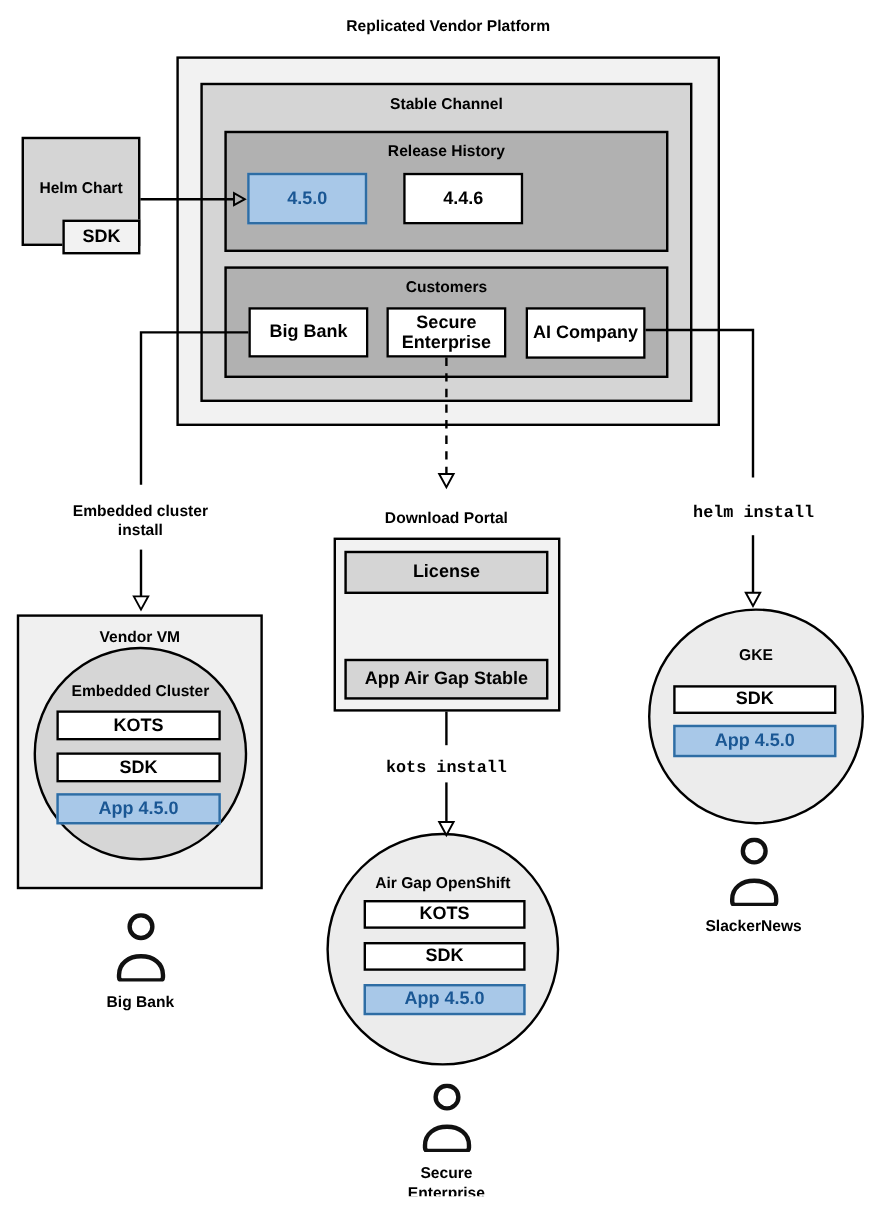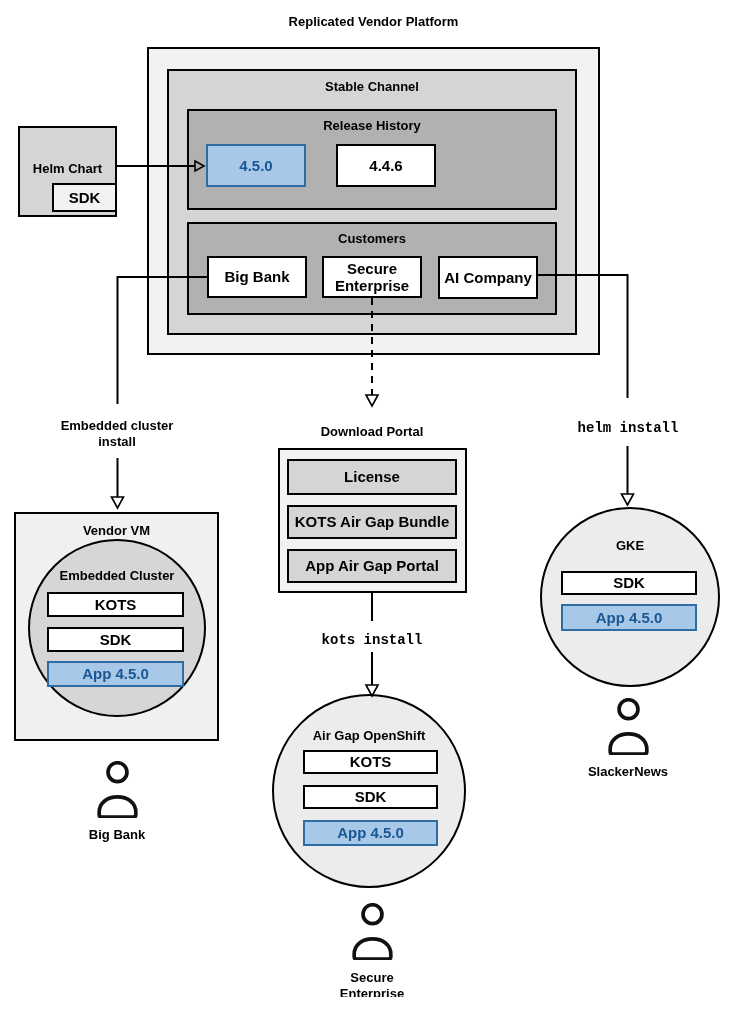--- a/index.html
+++ b/index.html
@@ -45,37 +45,36 @@
   <div class="node blue" style="left:206px;top:144px;width:100px;height:43px;">4.5.0</div>
   <div class="node" style="left:336px;top:144px;width:100px;height:43px;">4.4.6</div>
 
   <div class="box g-mid" style="left:187px;top:222px;width:370px;height:93px;">
     <div class="titletxt" style="top:7px;">Customers</div>
   </div>
   <div class="node" style="left:207px;top:256px;width:100px;height:42px;">Big Bank</div>
   <div class="node" style="left:322px;top:256px;width:100px;height:42px;padding:0 6px;">Secure Enterprise</div>
   <div class="node" style="left:438px;top:256px;width:100px;height:43px;">AI Company</div>
 
-  <div class="box g-light" style="left:18px;top:126px;width:99px;height:91px;">
+  <div class="box g-light" style="left:18px;top:114px;width:99px;height:91px;">
     <div class="titletxt" style="top:33px;">Helm Chart</div>
   </div>
   <div class="node g-lightest" style="left:52px;top:183px;width:65px;height:29px;background:#f2f2f2;">SDK</div>
 
   <div class="abs lbl" style="left:37px;top:418px;width:160px;">
     <div>Embedded cluster</div>
     <div>install</div>
   </div>
   <div class="abs mono" style="left:548px;top:420px;width:160px;">helm install</div>
   <div class="abs lbl" style="left:292px;top:424px;width:160px;">Download Portal</div>
   <div class="abs mono" style="left:292px;top:632px;width:160px;">kots install</div>
 
   <div class="box g-lightest" style="left:278px;top:448px;width:189px;height:145px;"></div>
   <div class="node g-light" style="left:287px;top:459px;width:170px;height:36px;background:#d5d5d5;">License</div>
-  <div class="node g-light" style="left:287px;top:505px;width:170px;height:34px;background:#d5d5d5;">KOTS Air Gap Bundle</div>
-  <div class="node g-light" style="left:287px;top:549px;width:170px;height:34px;background:#d5d5d5;">App Air Gap Portal</div>
+  <div class="node g-light" style="left:287px;top:549px;width:170px;height:34px;background:#d5d5d5;">App Air Gap Stable</div>
 
   <div class="box g-vm" style="left:14px;top:512px;width:205px;height:229px;">
     <div class="titletxt" style="top:9px;">Vendor VM</div>
   </div>
   <div class="circle g-ec" style="left:28px;top:539px;width:178px;height:178px;"></div>
   <div class="abs lbl" style="left:28px;top:568px;width:178px;">Embedded Cluster</div>
   <div class="node" style="left:47px;top:592px;width:137px;height:25px;">KOTS</div>
   <div class="node" style="left:47px;top:627px;width:137px;height:25px;">SDK</div>
   <div class="node blue" style="left:47px;top:661px;width:137px;height:26px;">App 4.5.0</div>
 

